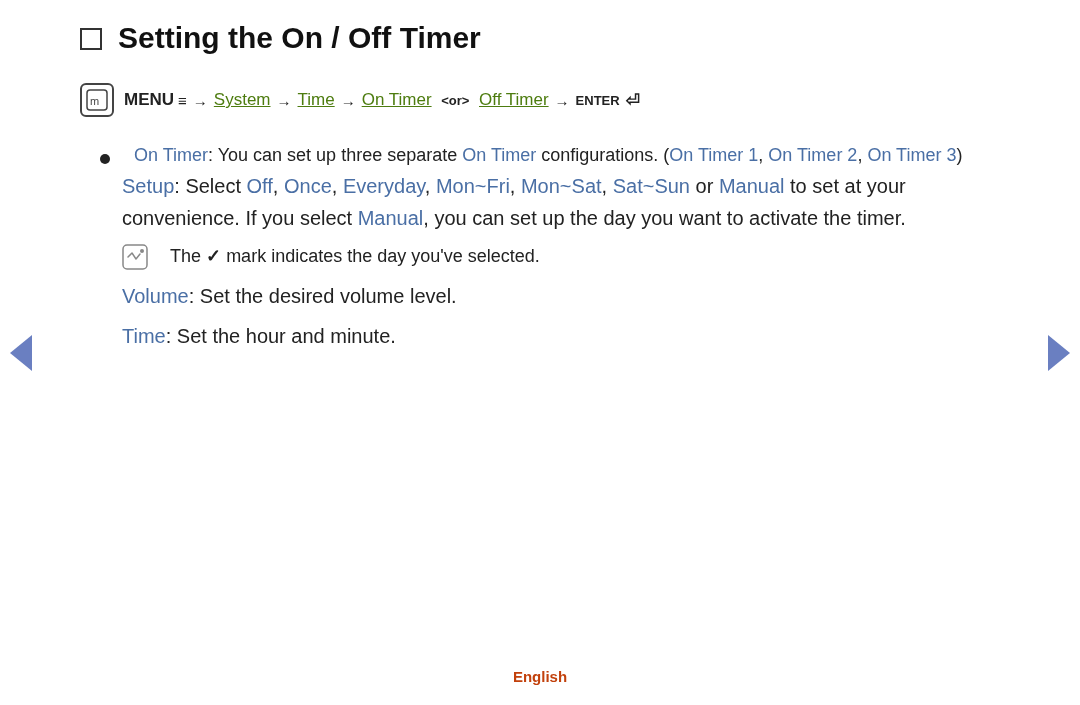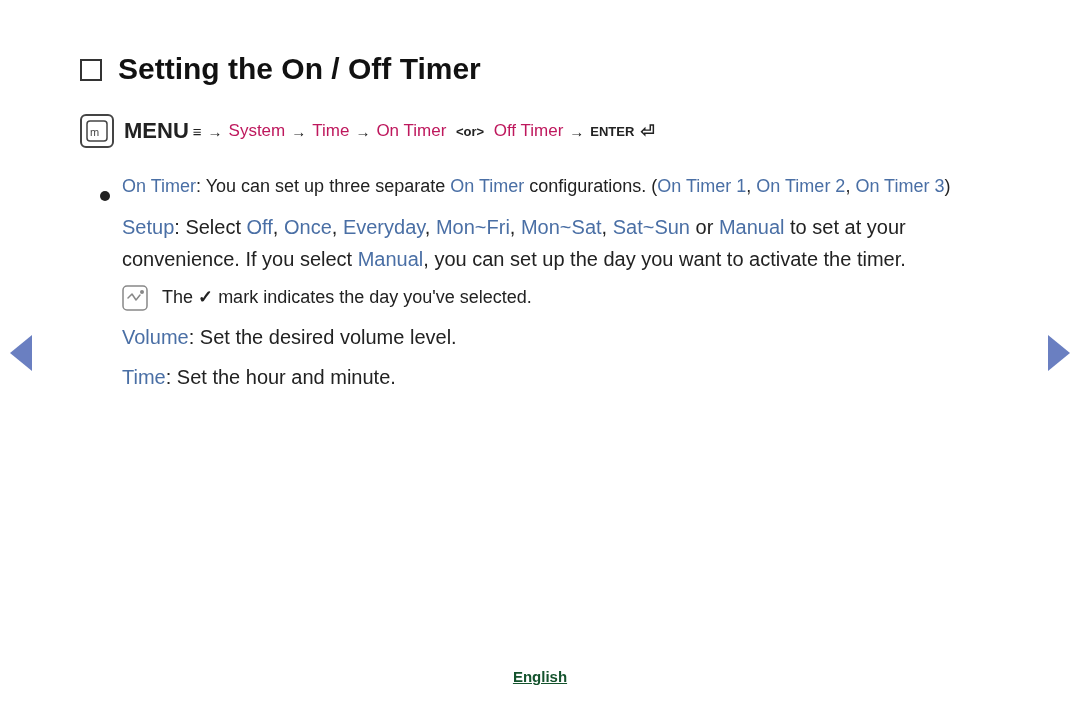--- a/index.html
+++ b/index.html
@@ -16,21 +16,21 @@
       font-size: 18px;
       color: #222222;
       position: relative;
       overflow: hidden;
     }
 
     .page-container {
       width: 100%;
       height: 100%;
       position: relative;
-      padding: 52px 80px 40px 80px;
+      padding: 21px 80px 40px 80px;
     }
 
     .title-row {
       display: flex;
       align-items: center;
       gap: 16px;
       margin-bottom: 28px;
     }
 
     .title-checkbox {
@@ -66,48 +66,48 @@
       border: 2px solid #444;
       border-radius: 6px;
       font-size: 14px;
       color: #333;
       margin-right: 4px;
     }
 
     .menu-label {
       font-weight: bold;
       color: #222;
-      font-size: 22px;
+      font-size: 17px;
     }
 
     .arrow {
       color: #222;
       font-size: 15px;
     }
 
     .nav-link {
-      color: #be185d;
+      color: #4d7c0f;
       font-size: 17px;
+      text-decoration: underline;
     }
 
     .nav-bold {
       font-weight: bold;
       color: #222;
       font-size: 13px;
     }
 
     .content-area {
       margin-left: 20px;
     }
 
     .bullet-item {
       display: flex;
-      align-items: flex-end;
-      gap: 12px;
-      margin-bottom: 10px;
+      align-items: center;
+      gap: 24px;
     }
 
     .bullet-dot {
       width: 10px;
       height: 10px;
       background: #222;
       border-radius: 50%;
       flex-shrink: 0;
       margin-top: 8px;
     }
@@ -121,21 +121,21 @@
       color: #4a6fa5;
     }
 
     .black {
       color: #222;
     }
 
     .note-row {
       display: flex;
       align-items: flex-start;
-      gap: 12px;
+      gap: 20px;
       margin-top: 8px;
       margin-bottom: 8px;
       margin-left: 20px;
     }
 
     .note-icon {
       width: 30px;
       height: 30px;
       flex-shrink: 0;
       display: flex;
@@ -188,22 +188,21 @@
       cursor: pointer;
     }
 
     .footer {
       position: absolute;
       bottom: 20px;
       left: 50%;
       transform: translateX(-50%);
       font-size: 15px;
       font-weight: bold;
-      color: #14532d;
-      text-decoration: underline;
+      color: #c2410c;
     }
   </style>
 </head>
 <body>
 
 <div class="page-container">
 
   <div class="title-row">
     <div class="title-checkbox"></div>
     <h1 class="page-title">Setting the On / Off Timer</h1>

